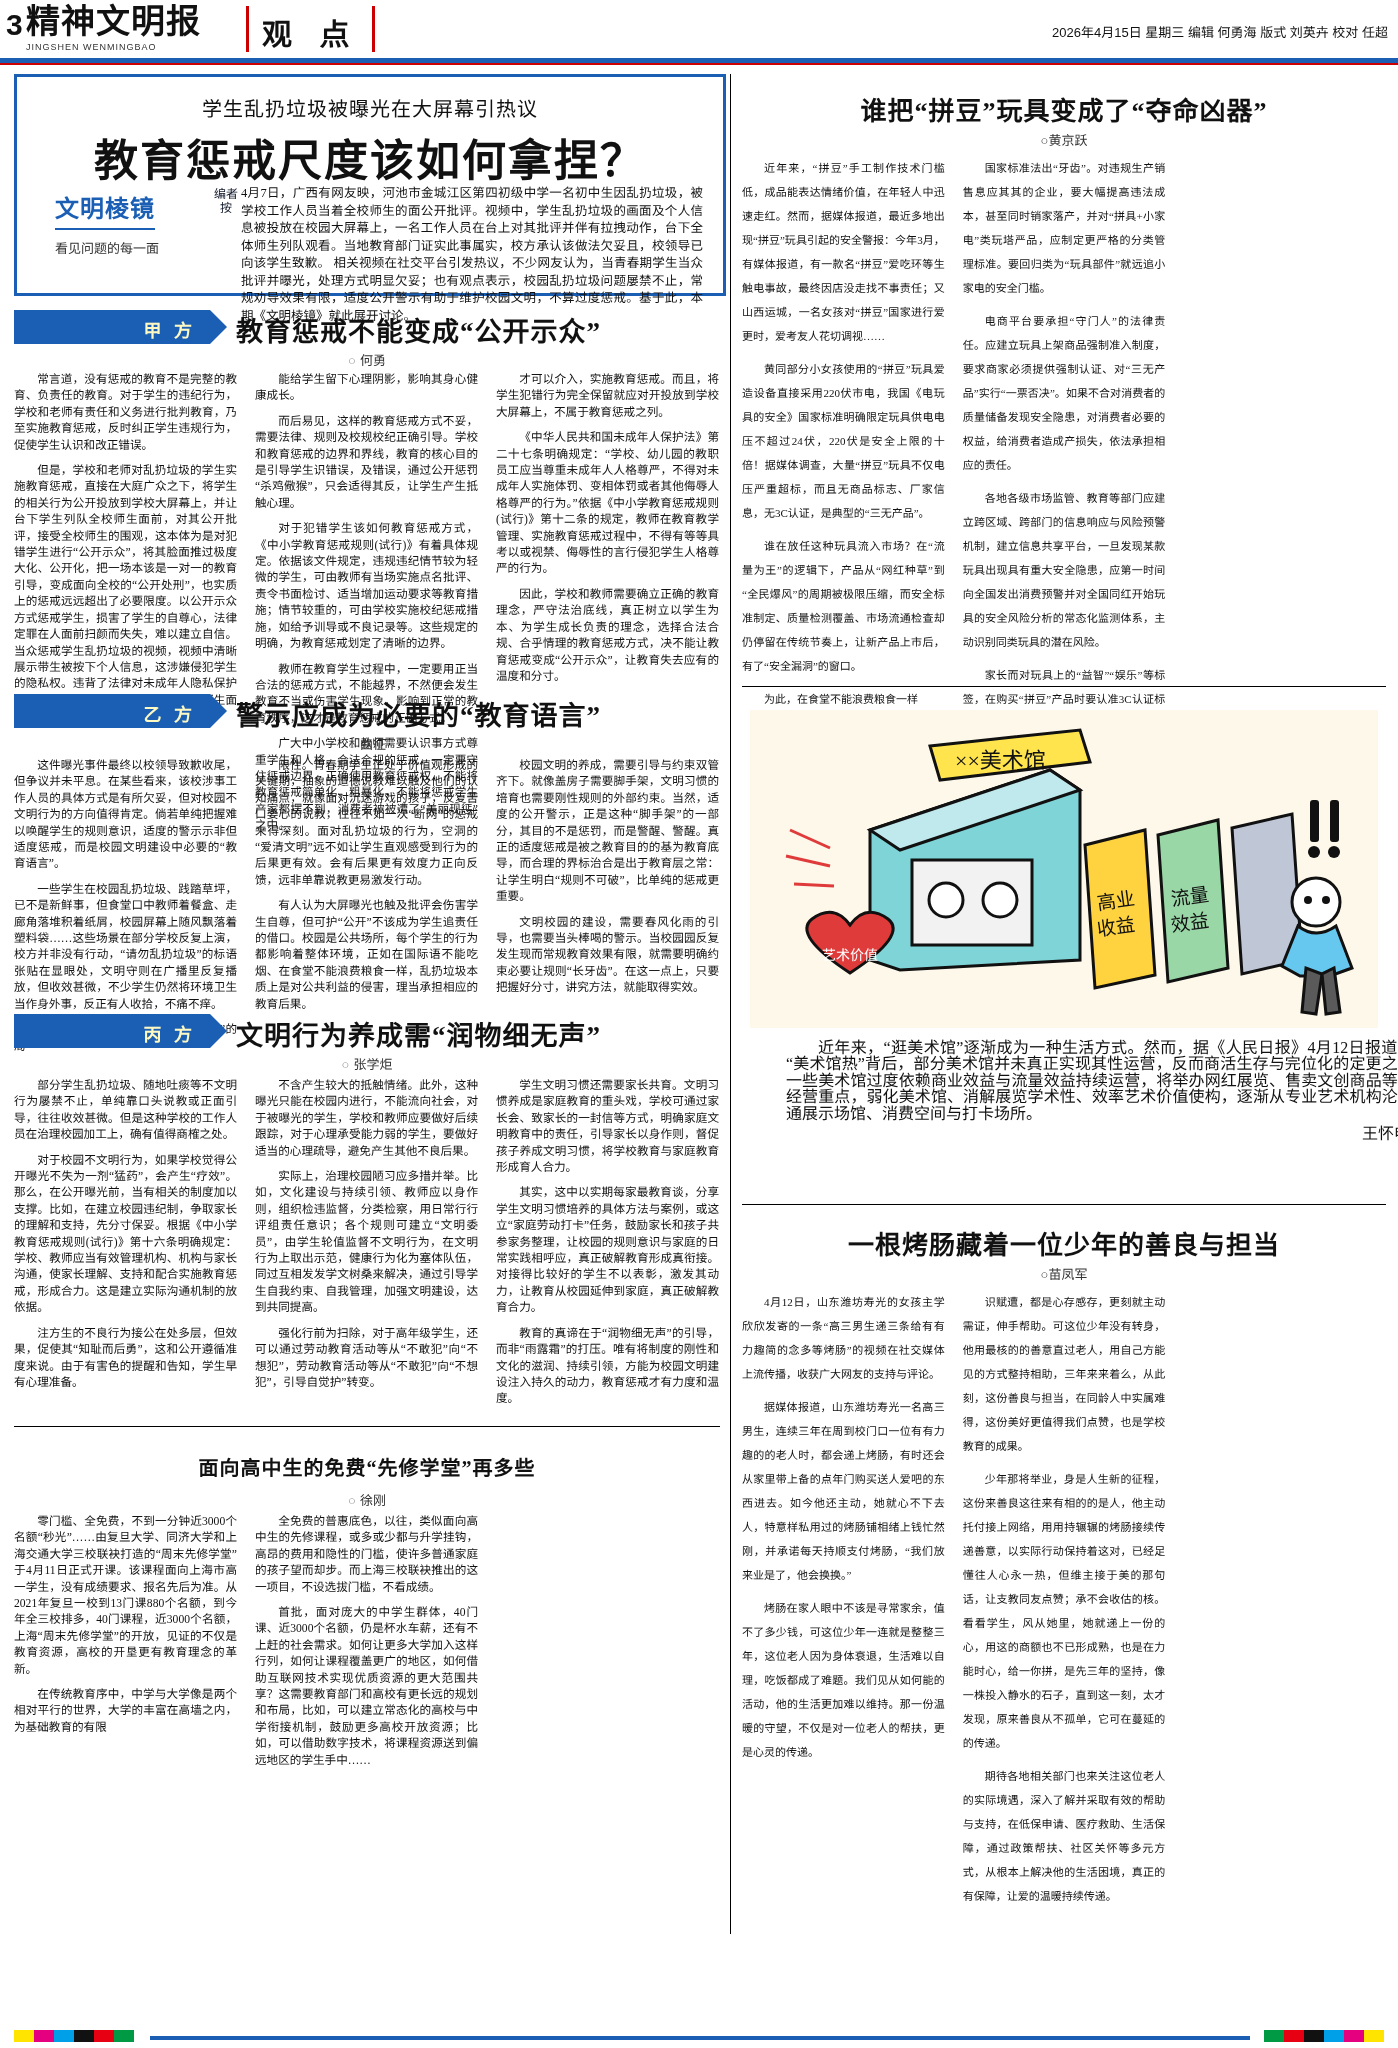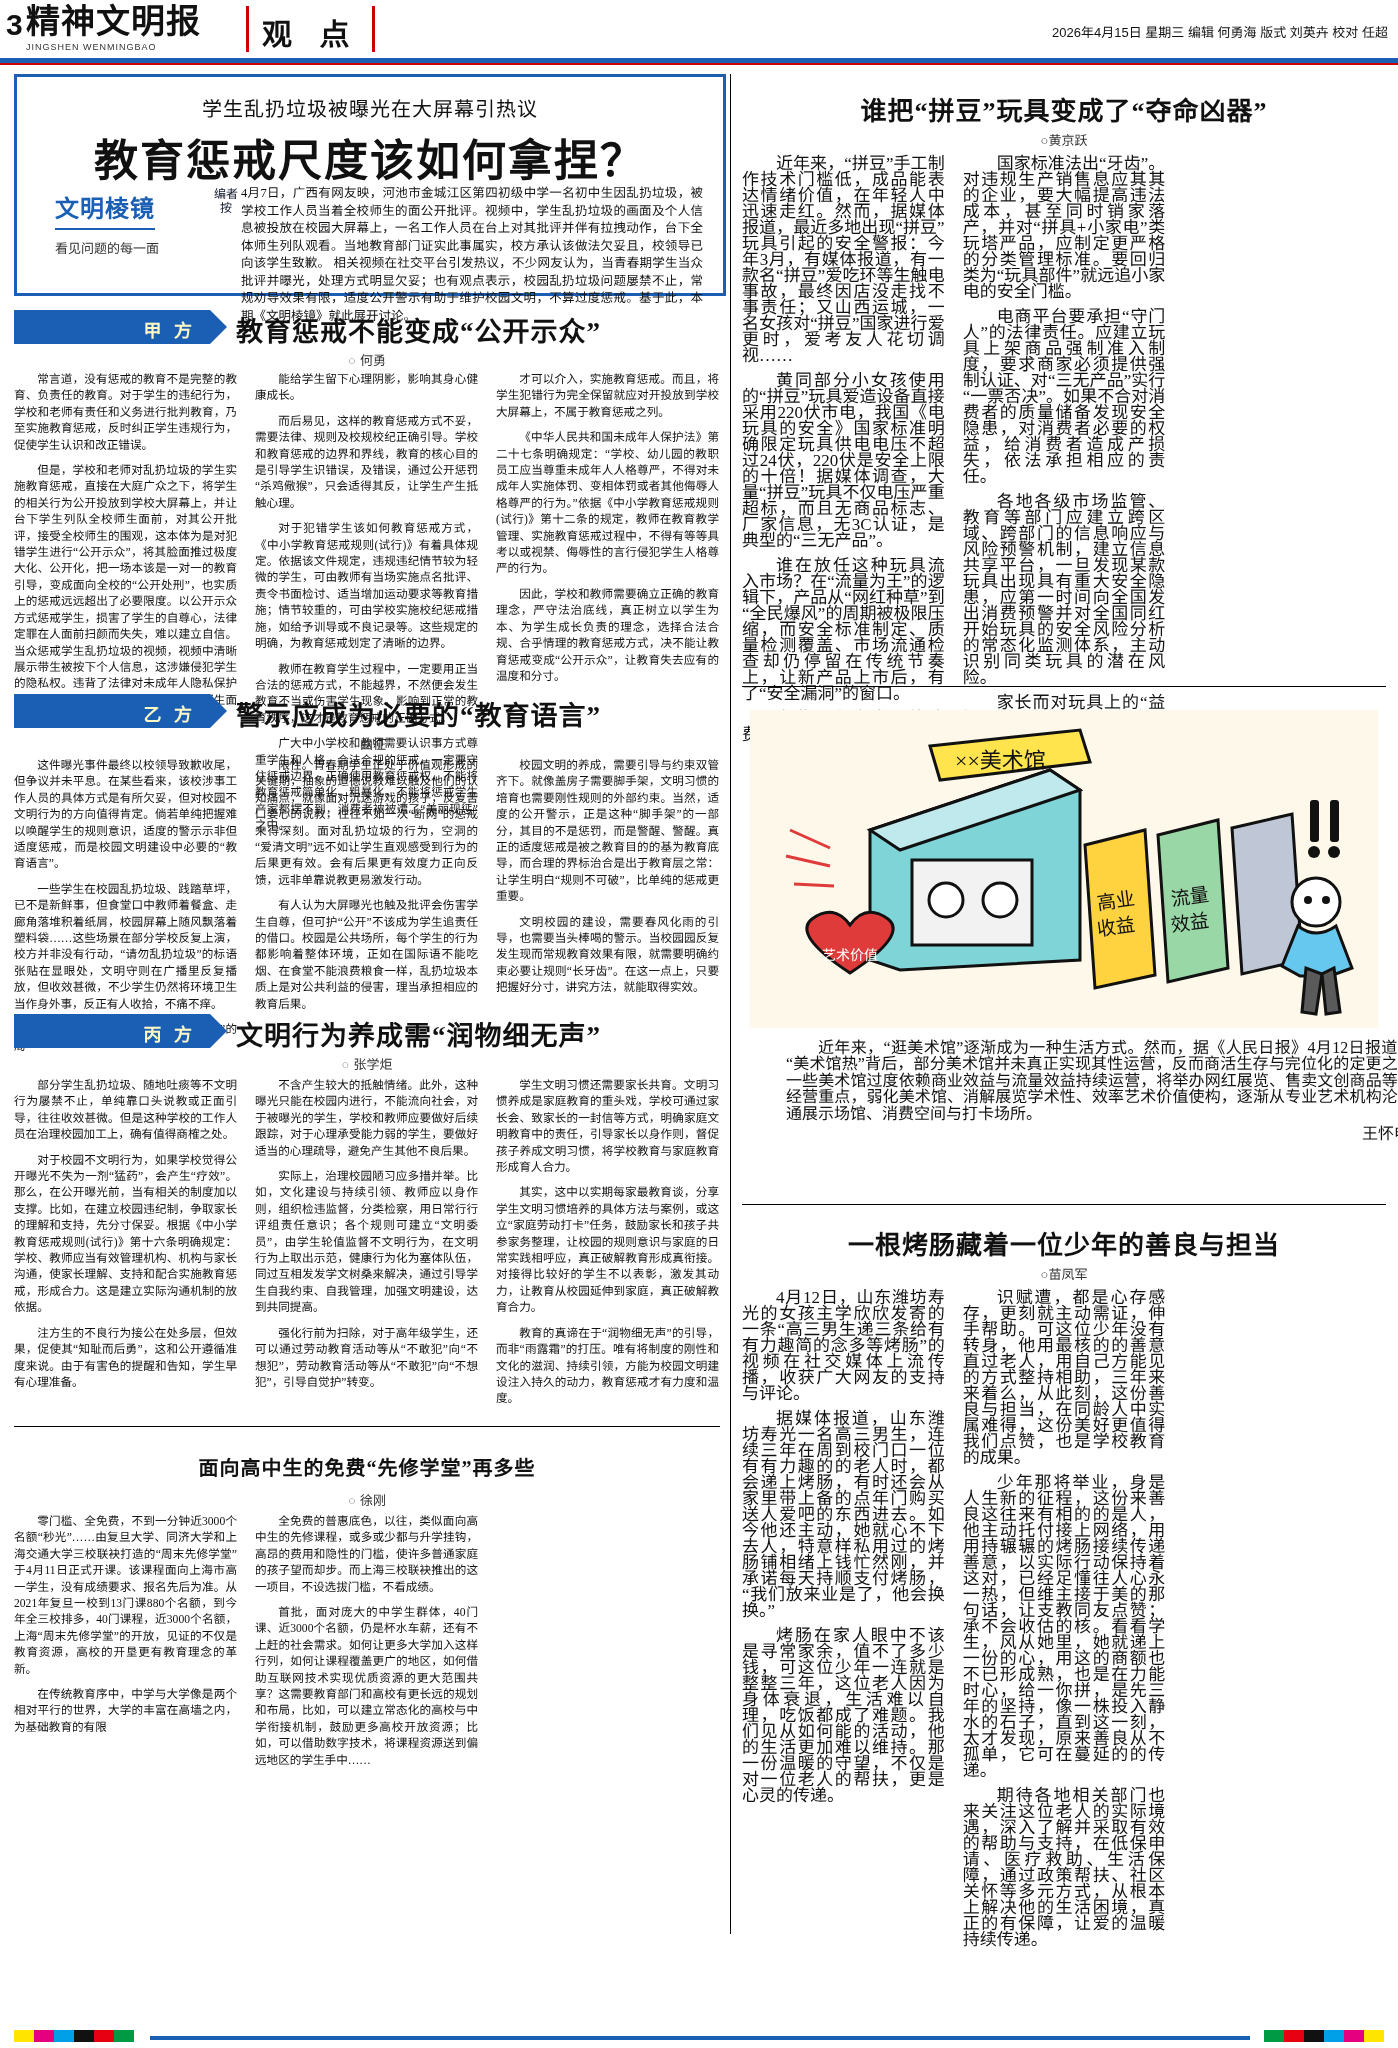--- a/index.html
+++ b/index.html
@@ -54,21 +54,21 @@
   .col3 .c p{margin:0 0 9px 0;text-indent:2em;}
 
   .hr-line{position:absolute;left:0;width:706px;height:1px;background:#000;}
 
   .bottom-title{position:absolute;left:0;top:1378px;width:706px;text-align:center;font-size:20px;font-weight:bold;letter-spacing:1px;color:#111;}
 
   
   .r-title{position:absolute;font-size:26px;font-weight:bold;color:#111;text-align:center;width:644px;left:0;letter-spacing:1px;}
   .r-byline{position:absolute;width:644px;left:0;text-align:center;font-size:13px;color:#333;}
   .rcols{position:absolute;left:0;width:644px;display:flex;gap:18px;}
-  .rcols .c{width:203px;font-size:17px;line-height:16px;text-align:justify;}
+  .rcols .c{width:203px;font-size:11px;line-height:24px;text-align:justify;}
   .rcols .c p{margin:0 0 9px 0;text-indent:2em;}
   .r-hr{position:absolute;left:0;width:644px;height:1px;background:#000;}
 
   
   .cartoon{position:absolute;left:8px;top:636px;width:628px;height:318px;background:#fdf8ea;overflow:hidden;}
   .cap{position:absolute;left:0;width:644px;font-size:16px;line-height:16.4px;text-align:justify;margin-left:44px;}
   .cap p{margin:0;text-indent:2em;}
   .cap .sig{text-align:right;text-indent:0;margin-top:4px;}
 
   

